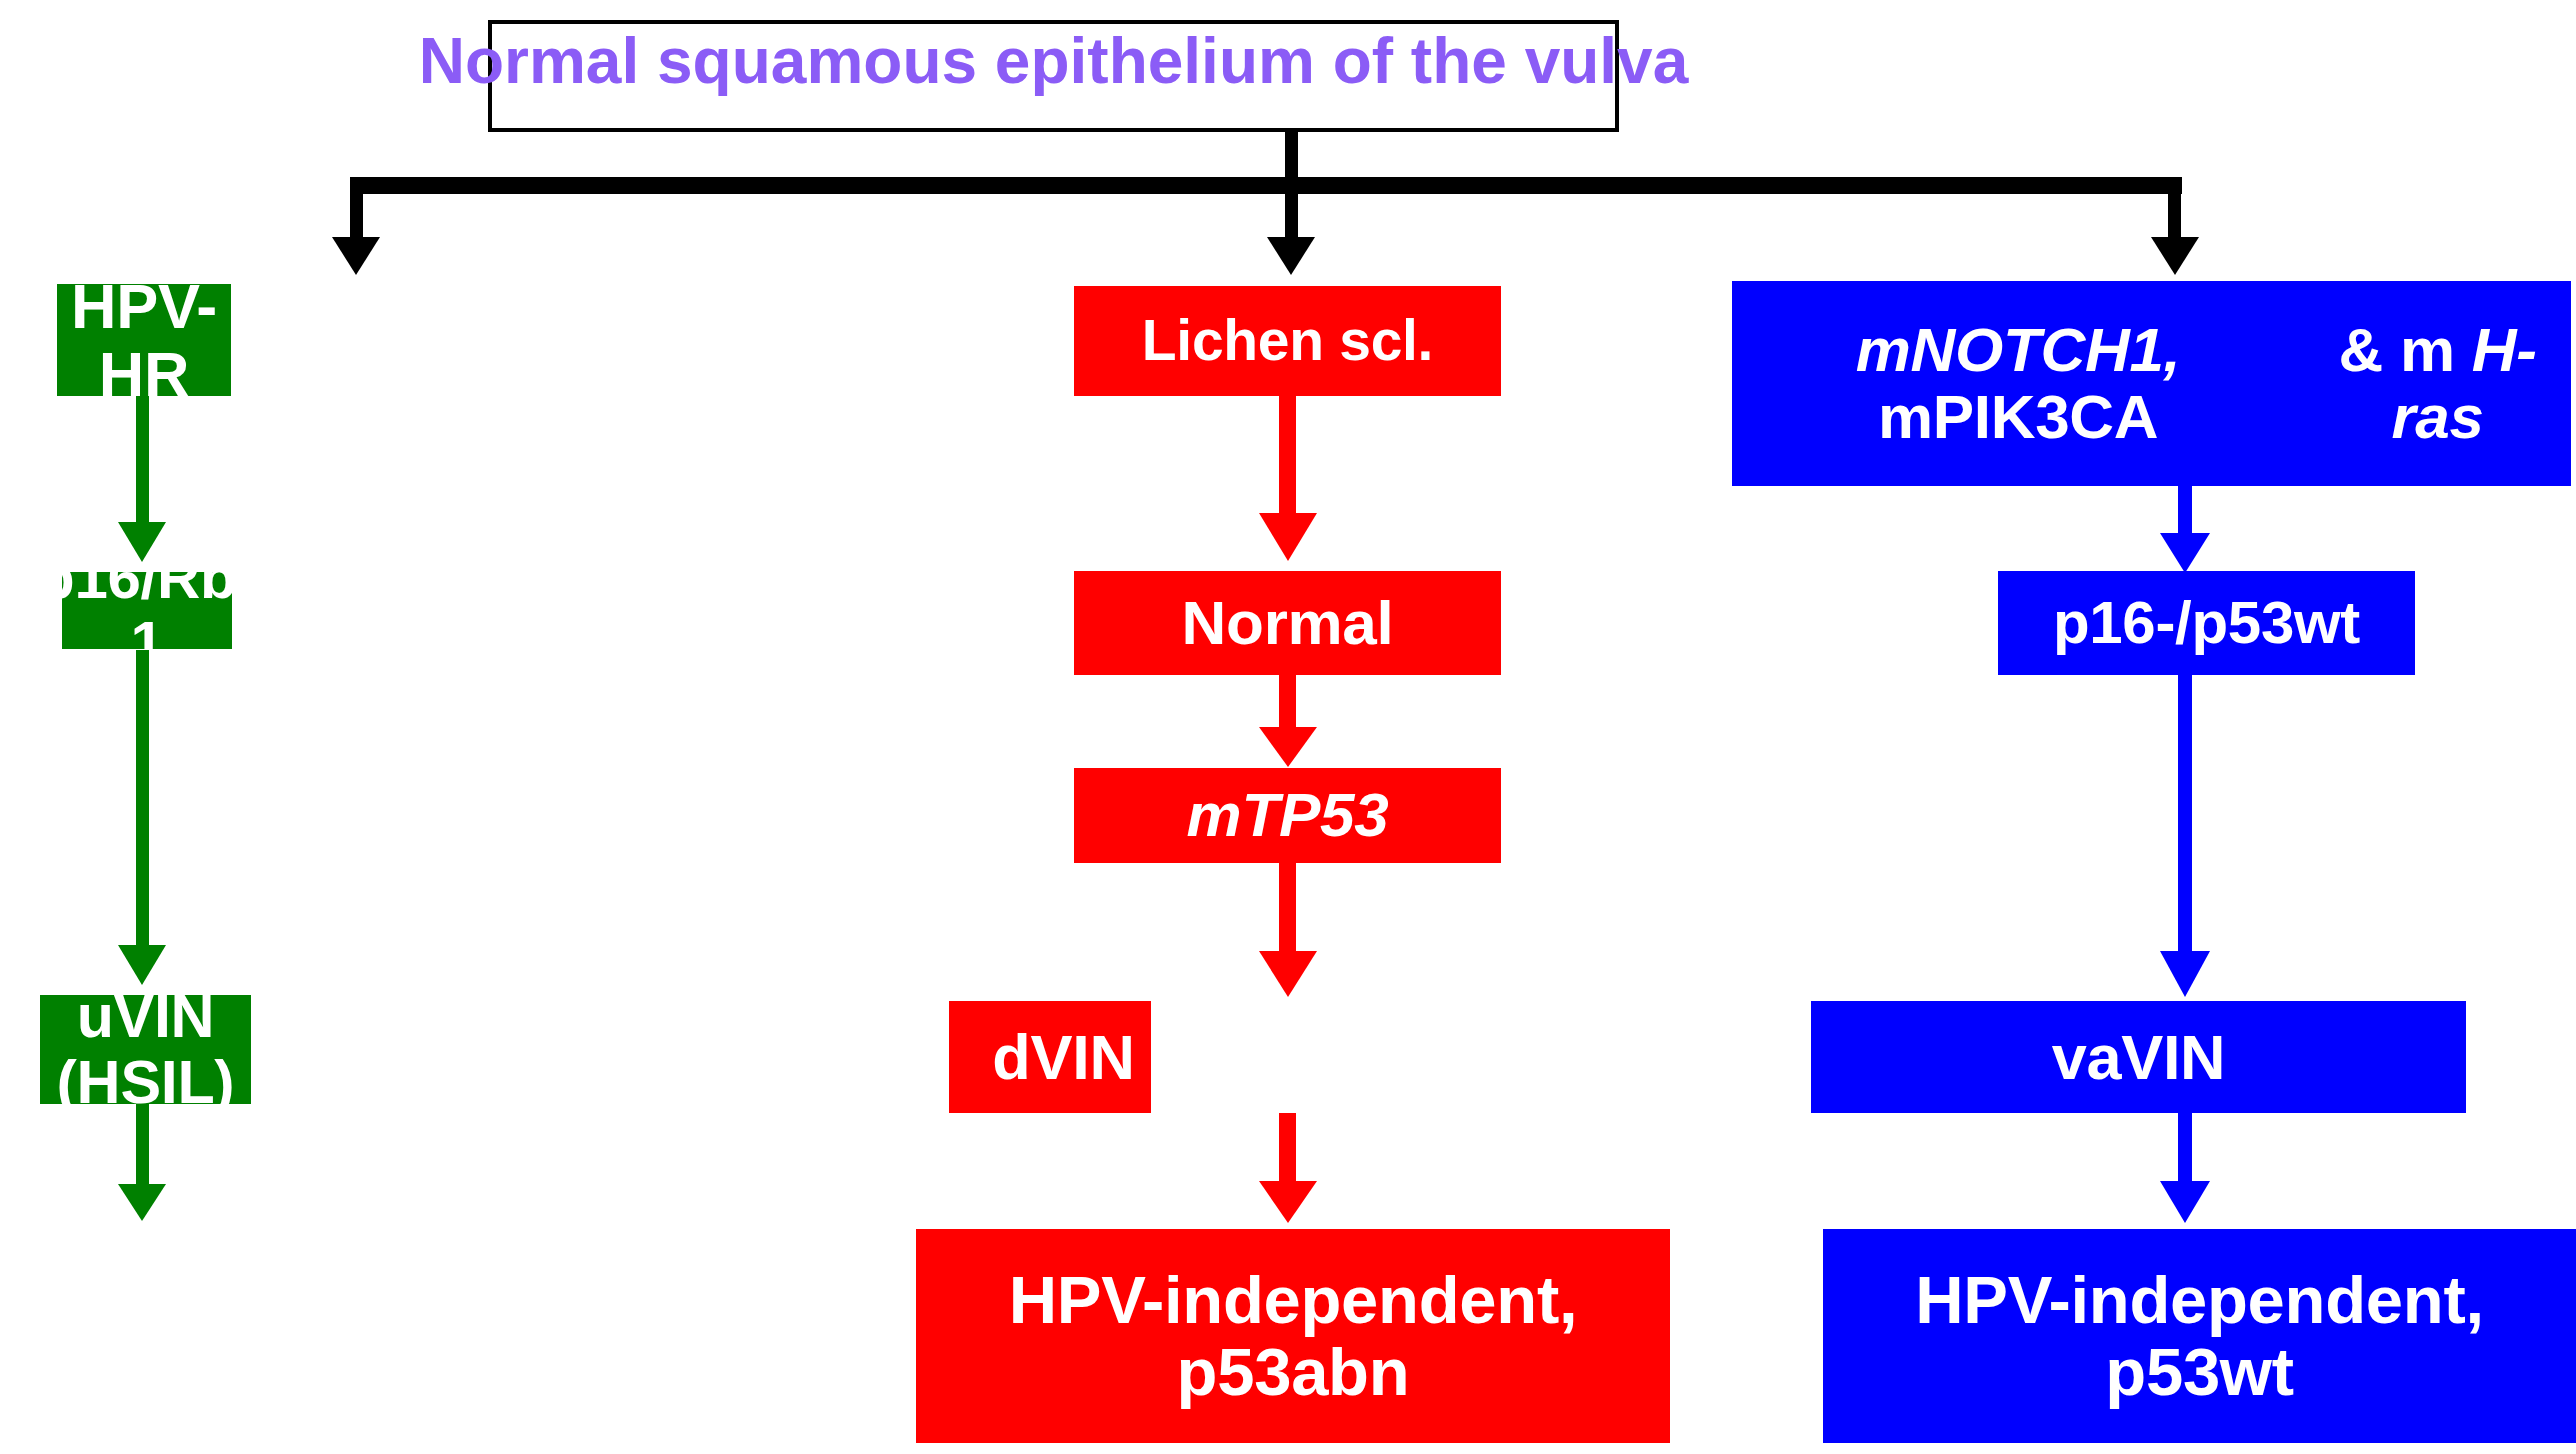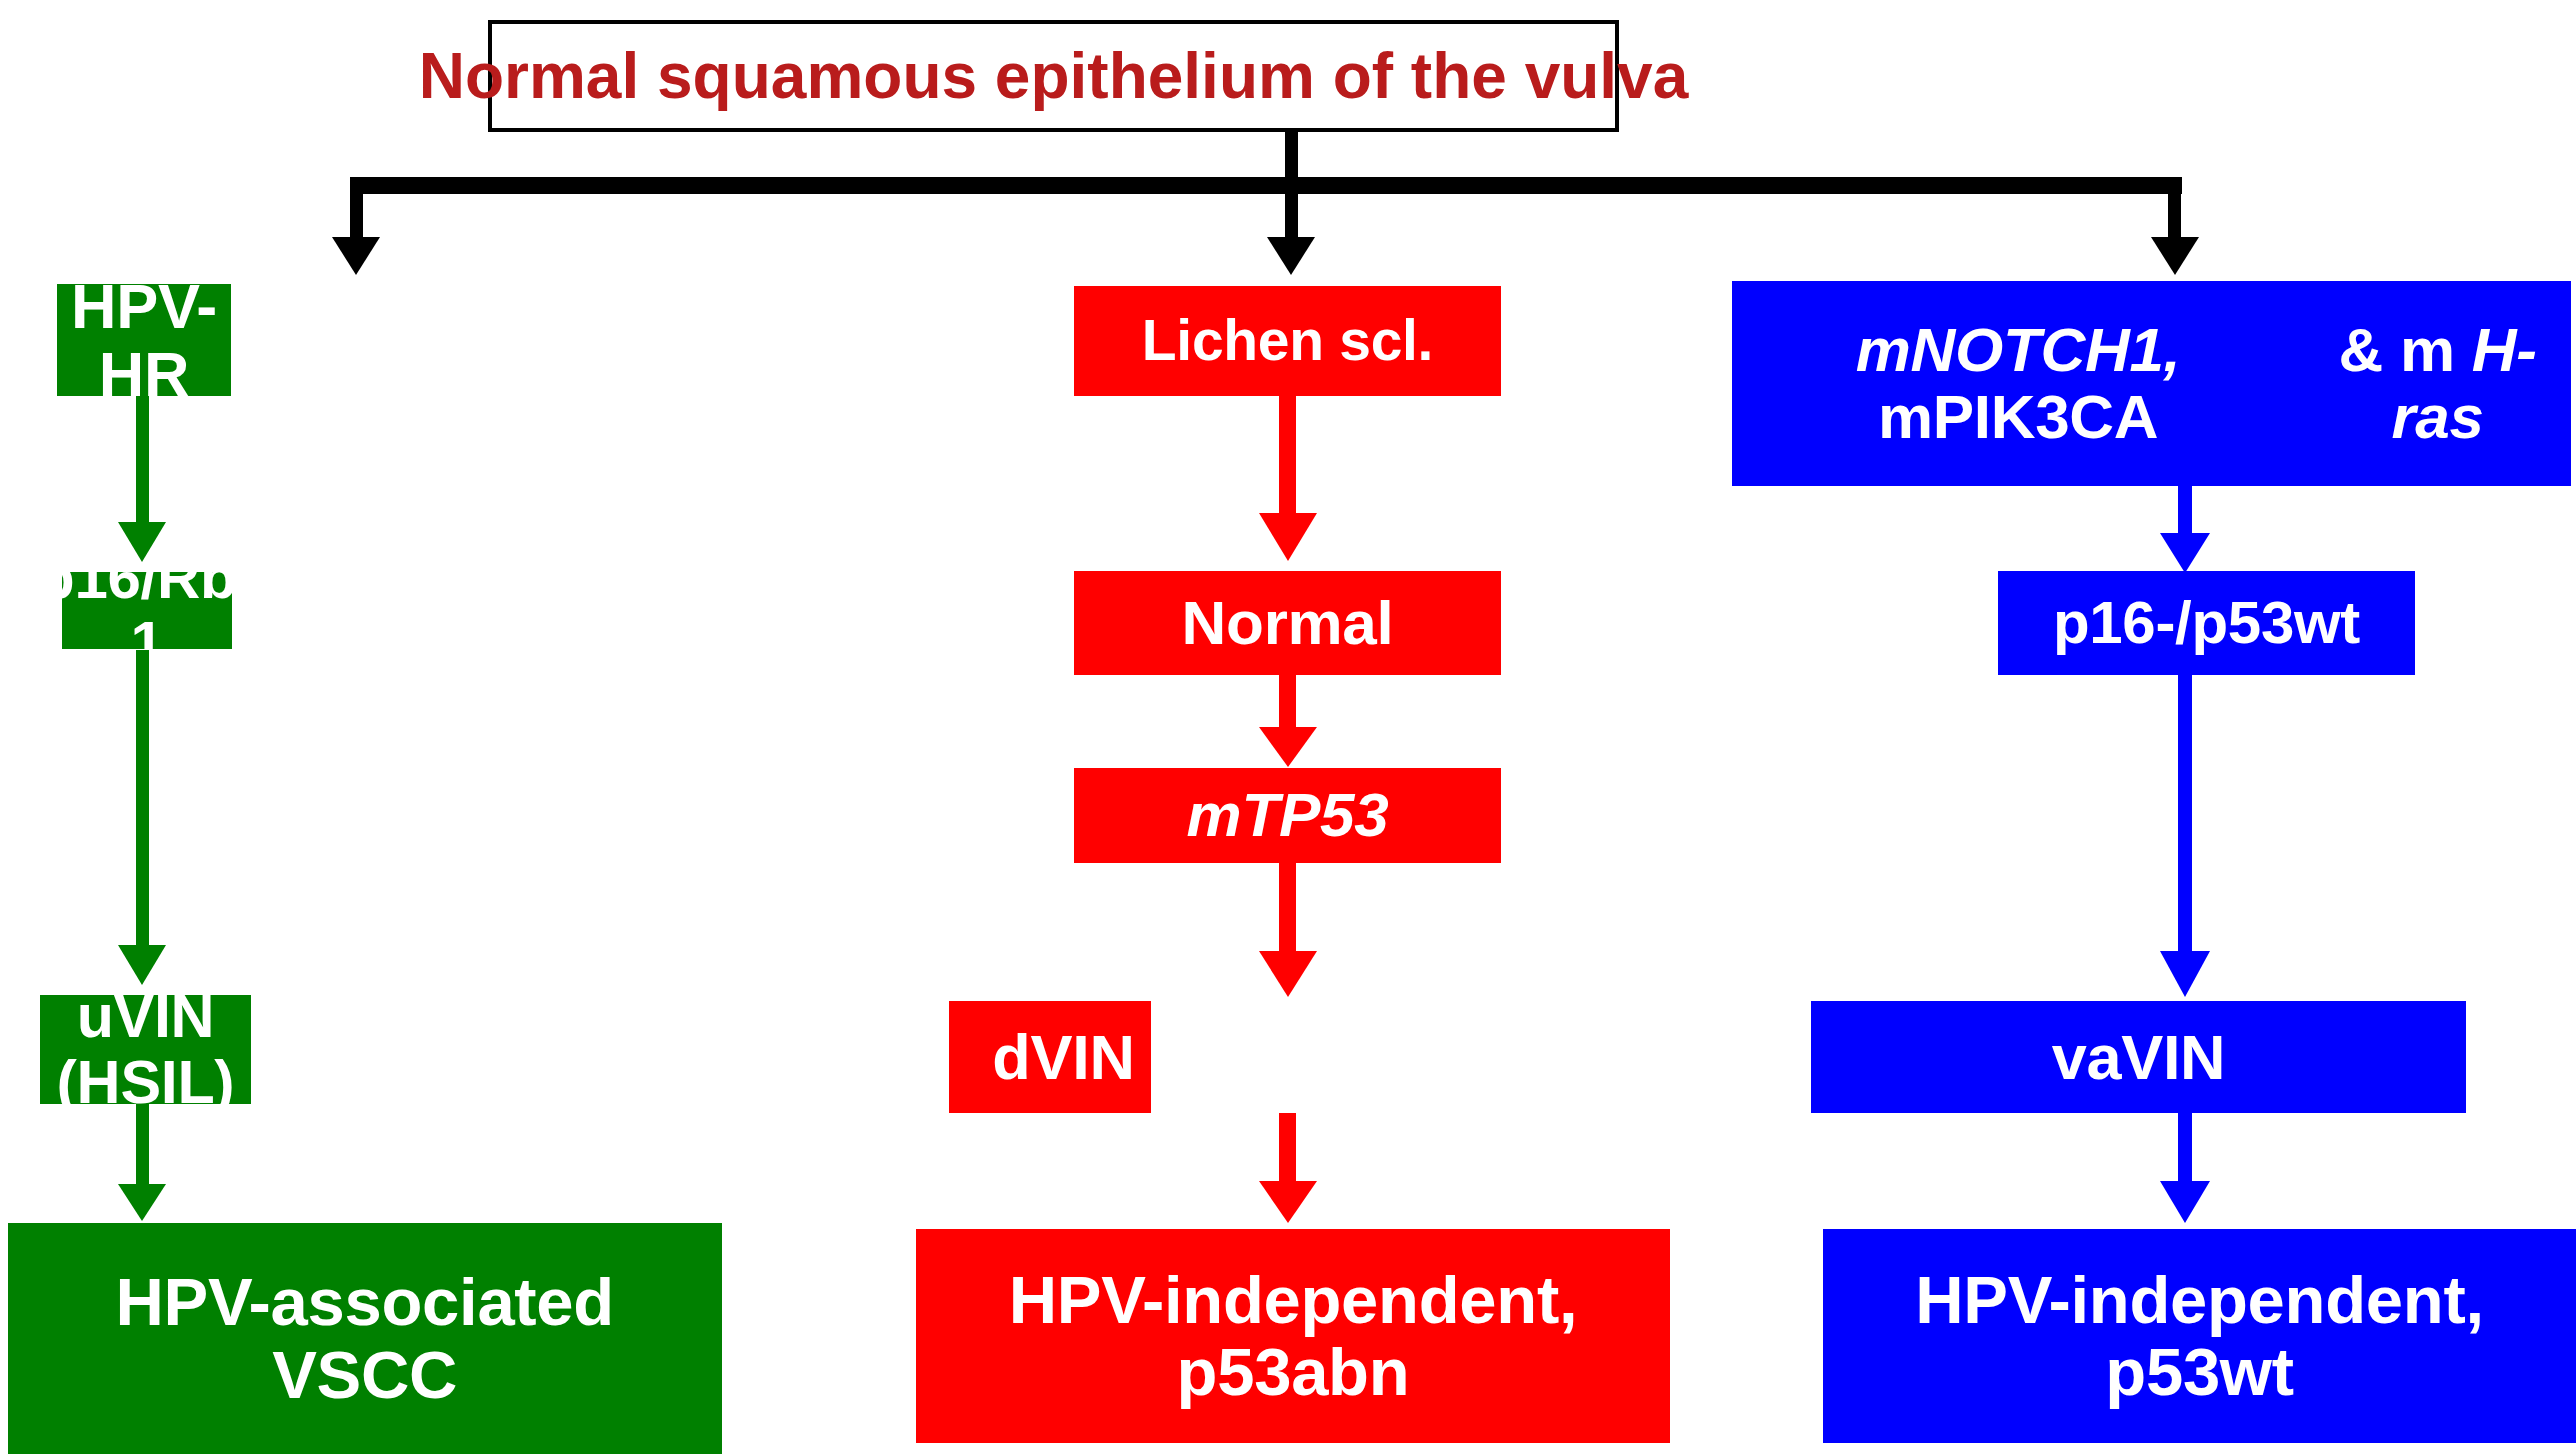--- a/index.html
+++ b/index.html
@@ -22,25 +22,24 @@
     color:#ffffff;
     font-weight:bold;
     line-height:1.08;
     box-sizing:border-box;
     letter-spacing:-0.3px;
   }
 
   .title-box{
     position:absolute;
     display:flex;
-    align-items:center;
     justify-content:center;
     background:#ffffff;
     border:4.2px solid #000000;
-    color:#b91c1c;
+    color:#8b5cf6;
     font-weight:bold;
     box-sizing:border-box;
     white-space:nowrap;
   }
 
   .conn{position:absolute;background:#000000;}
   .arrow-head{position:absolute;width:0;height:0;}
 
   em{font-style:italic;}
   .reg{font-style:normal;}
@@ -81,24 +80,20 @@
   <div class="conn" style="left:136px; top:650px; width:13px; height:298px; background:#008000;"></div>
   <div class="arrow-head" style="left:118px; top:945px; border-left:24px solid transparent; border-right:24px solid transparent; border-top:40px solid #008000;"></div>
 
   <div class="box" style="left:40px; top:995px; width:211px; height:109px; background:#008000; font-size:61px;">
     <span>uVIN (HSIL)</span>
   </div>
 
   <div class="conn" style="left:136px; top:1104px; width:13px; height:83px; background:#008000;"></div>
   <div class="arrow-head" style="left:118px; top:1184px; border-left:24px solid transparent; border-right:24px solid transparent; border-top:37px solid #008000;"></div>
 
-  <div class="box" style="left:7.7px; top:1223px; width:714px; height:231px; background:#008000; font-size:67px; flex-direction:column; justify-content:center;">
-    <span>HPV-associated</span>
-    <span>VSCC</span>
-  </div>
 
   <div class="box" style="left:1074px; top:286px; width:427px; height:110px; background:#FF0000; font-size:57px;">
     <span>Lichen scl.</span>
   </div>
 
   <div class="conn" style="left:1279px; top:396px; width:16.7px; height:122px; background:#FF0000;"></div>
   <div class="arrow-head" style="left:1259px; top:513px; border-left:29px solid transparent; border-right:29px solid transparent; border-top:48px solid #FF0000;"></div>
 
   <div class="box" style="left:1074px; top:571px; width:427px; height:104px; background:#FF0000; font-size:62px;">
     <span>Normal</span>

